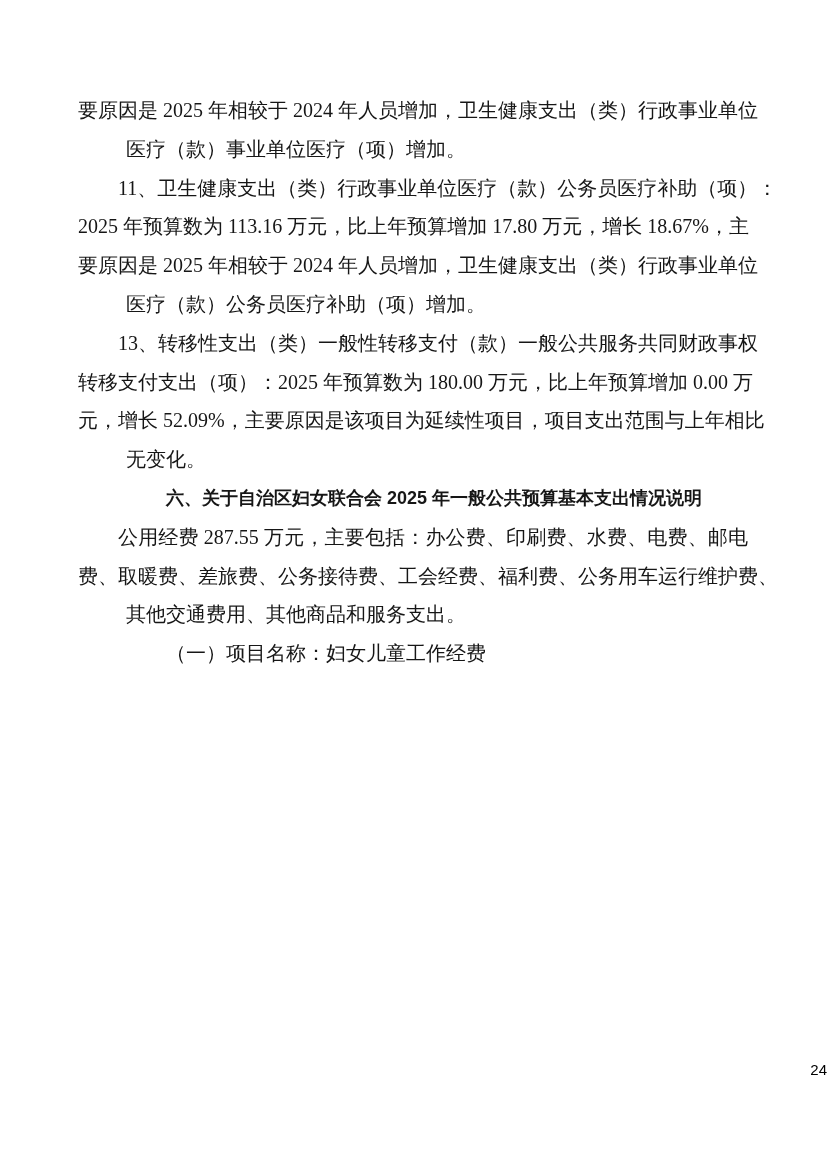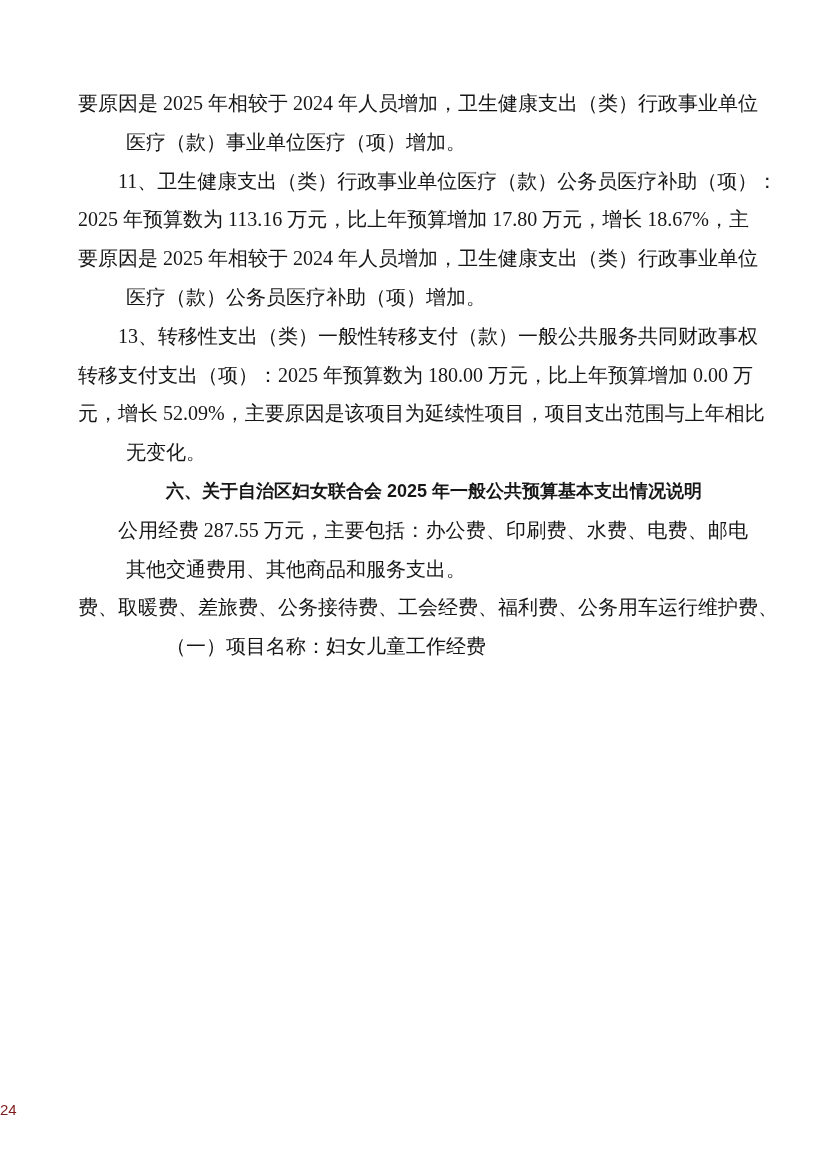--- a/index.html
+++ b/index.html
@@ -9,48 +9,48 @@
     width: 827px;
     height: 1170px;
     background: #ffffff;
     color: #161616;
     font-family: "Liberation Serif", "DejaVu Serif", serif;
     overflow: hidden;
   }
   .content {
     position: absolute;
     left: 78px;
-    top: 84px;
+    top: 91px;
     width: 670px;
   }
   .line {
     font-size: 20px;
     line-height: 38.8px;
     height: 38.8px;
     white-space: nowrap;
     text-align: justify;
     text-align-last: justify;
   }
   .line.end { text-align-last: left; margin-left: 48px; }
   .line.ind { padding-left: 40px; }
   .para.heading .line {
     font-family: "Liberation Sans", "DejaVu Sans", sans-serif;
     font-weight: 700;
     font-size: 18px;
   }
   .footer {
     position: absolute;
-    top: 1100px;
+    top: 1060px;
     left: 0;
     width: 100%;
-    text-align: left;
+    text-align: right;
     font-size: 15px;
     line-height: 20px;
     font-family: "Liberation Sans", "DejaVu Sans", sans-serif;
-    color: #7f1d1d;
+    color: #000000;
   }
 </style>
 </head>
 <body>
 
 <div class="page">
   <div class="content">
 
     <div class="para">
       <div class="line">要原因是 2025 年相较于 2024 年人员增加，卫生健康支出（类）行政事业单位</div>
@@ -73,22 +73,22 @@
     </div>
 
     <div class="para heading">
       <div class="line ind end">六、关于自治区妇女联合会 2025 年一般公共预算基本支出情况说明</div>
     </div>
 
 
 
     <div class="para">
       <div class="line ind">公用经费 287.55 万元，主要包括：办公费、印刷费、水费、电费、邮电</div>
+      <div class="line">费、取暖费、差旅费、公务接待费、工会经费、福利费、公务用车运行维护费、</div>
       <div class="line end">其他交通费用、其他商品和服务支出。</div>
-      <div class="line">费、取暖费、差旅费、公务接待费、工会经费、福利费、公务用车运行维护费、</div>
     </div>
 
 
     <div class="para">
       <div class="line ind end">（一）项目名称：妇女儿童工作经费</div>
     </div>
 
   </div>
 
   <div class="footer">24</div>

